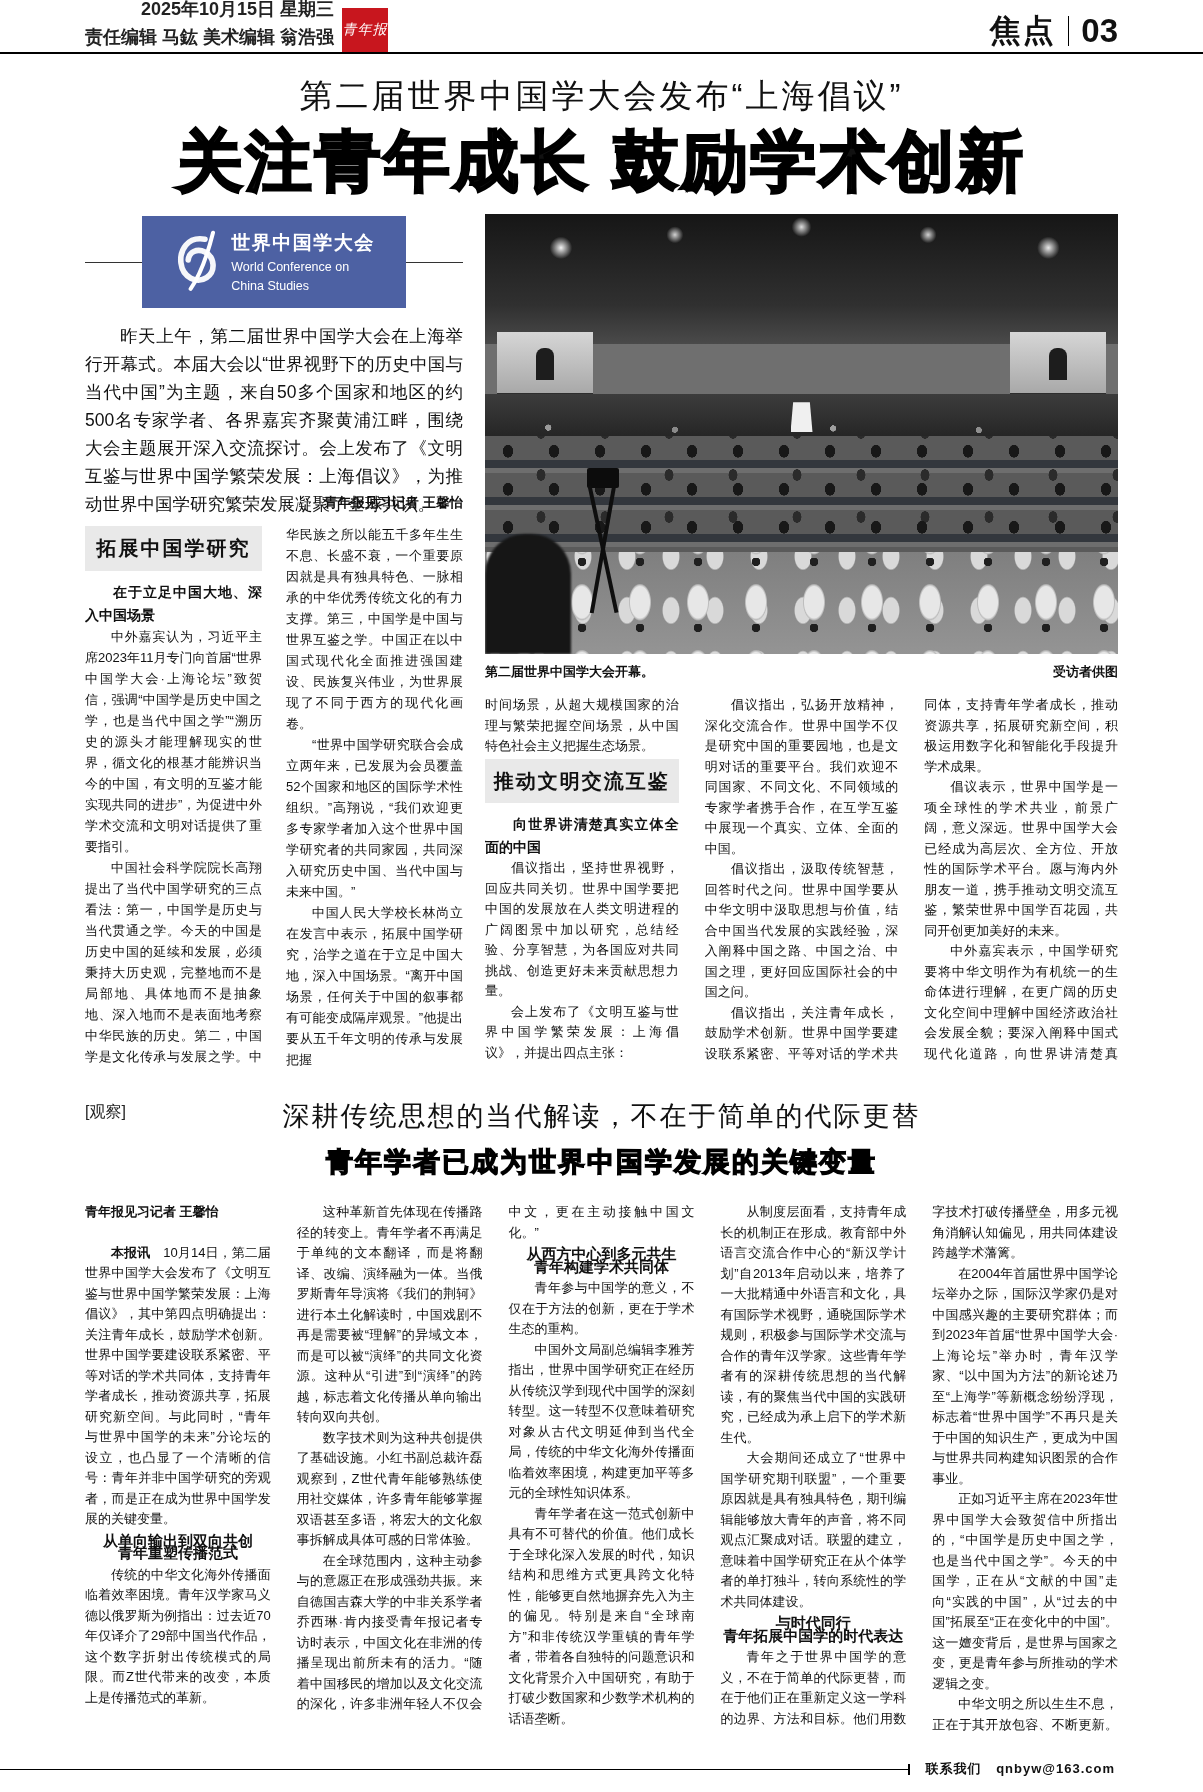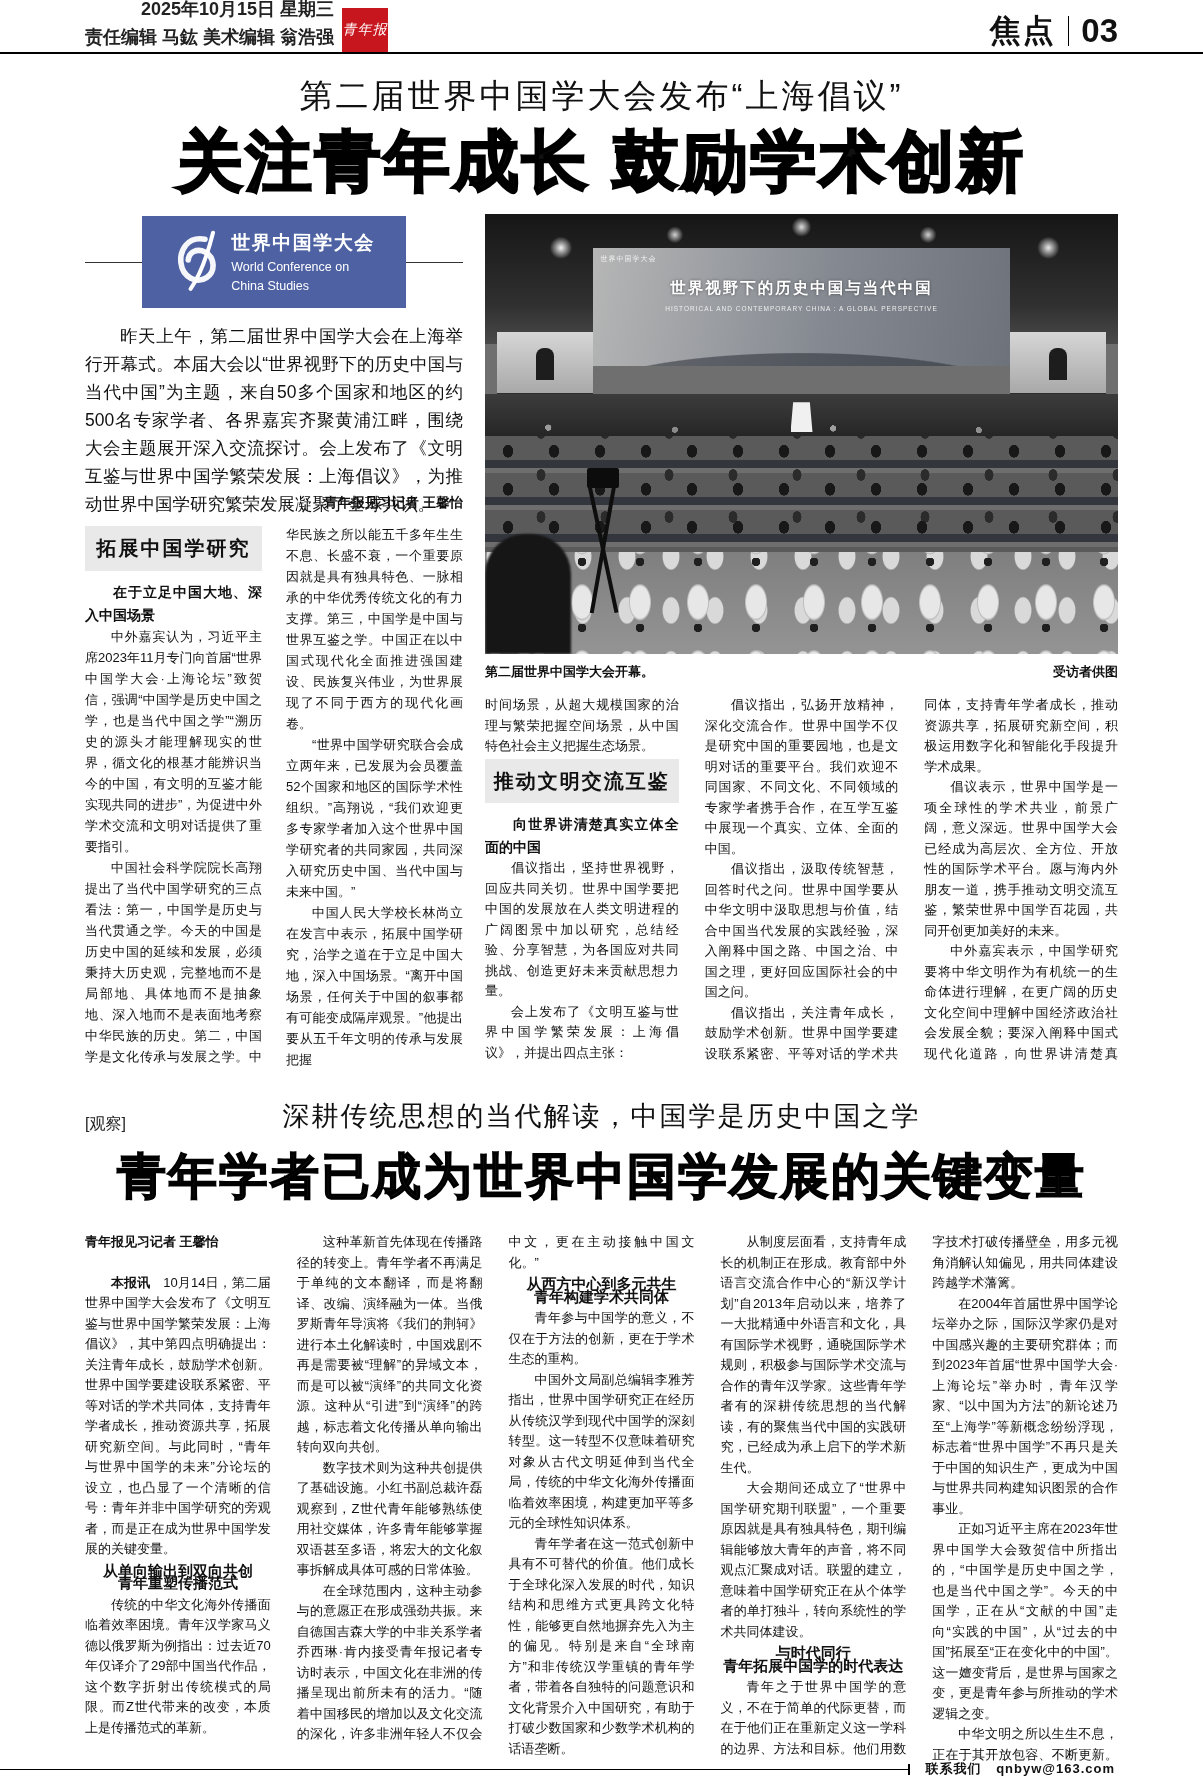--- a/index.html
+++ b/index.html
@@ -99,23 +99,23 @@
   .ph-fig{position:absolute;left:0;bottom:0;width:86px;height:120px;background:#161616;
           border-radius:40px 40px 0 0;filter:blur(1px);}
   .tripod{position:absolute;left:96px;bottom:40px;width:46px;height:130px;}
   .tripod::before{content:"";position:absolute;left:20px;top:0;width:4px;height:130px;background:#0e0e0e;transform:rotate(10deg);}
   .tripod::after{content:"";position:absolute;left:20px;top:0;width:4px;height:130px;background:#0e0e0e;transform:rotate(-12deg);}
   .tripod .cam{position:absolute;left:6px;top:-16px;width:32px;height:20px;background:#0c0c0c;border-radius:2px;}
   .photo-caption{display:flex;justify-content:space-between;font-size:13px;font-weight:bold;margin-top:9px;}
 
   
   .observe{position:relative;margin-top:26px;}
-  .observe-tag{position:absolute;left:0;top:16px;font-size:16px;color:#222;}
+  .observe-tag{position:absolute;left:0;top:4px;font-size:16px;color:#222;}
   .observe-kicker{text-align:center;font-size:27px;font-weight:500;letter-spacing:2px;}
-  .observe-headline{text-align:center;font-size:49px;font-weight:900;letter-spacing:2px;
+  .observe-headline{text-align:center;font-size:27px;font-weight:900;letter-spacing:2px;
                     margin:10px 0 22px;-webkit-text-stroke:1.3px #000;}
   .observe-flow{height:545px;column-count:5;column-gap:26px;column-fill:auto;line-height:20.5px;}
   .flow-byline{font-weight:bold;text-indent:0 !important;margin-bottom:20px !important;}
   .colhead{text-align:center;font-weight:bold;font-size:15px;line-height:1.5;margin:12px 0 10px;
            break-inside:avoid;text-indent:0 !important;}
   .colhead + .colhead{margin-top:-10px;}
 
   
   .footer{position:absolute;left:0;right:0;bottom:14px;display:flex;align-items:center;}
   .footer .line{flex:1;border-top:1.5px solid #000;position:relative;}
@@ -176,25 +176,20 @@
         <p>中外嘉宾认为，习近平主席2023年11月专门向首届“世界中国学大会·上海论坛”致贺信，强调“中国学是历史中国之学，也是当代中国之学”“溯历史的源头才能理解现实的世界，循文化的根基才能辨识当今的中国，有文明的互鉴才能实现共同的进步”，为促进中外学术交流和文明对话提供了重要指引。</p>
         <p>中国社会科学院院长高翔提出了当代中国学研究的三点看法：第一，中国学是历史与当代贯通之学。今天的中国是历史中国的延续和发展，必须秉持大历史观，完整地而不是局部地、具体地而不是抽象地、深入地而不是表面地考察中华民族的历史。第二，中国学是文化传承与发展之学。中华民族之所以能五千多年生生不息、长盛不衰，一个重要原因就是具有独具特色、一脉相承的中华优秀传统文化的有力支撑。第三，中国学是中国与世界互鉴之学。中国正在以中国式现代化全面推进强国建设、民族复兴伟业，为世界展现了不同于西方的现代化画卷。</p>
         <p>“世界中国学研究联合会成立两年来，已发展为会员覆盖52个国家和地区的国际学术性组织。”高翔说，“我们欢迎更多专家学者加入这个世界中国学研究者的共同家园，共同深入研究历史中国、当代中国与未来中国。”</p>
         <p>中国人民大学校长林尚立在发言中表示，拓展中国学研究，治学之道在于立足中国大地，深入中国场景。“离开中国场景，任何关于中国的叙事都有可能变成隔岸观景。”他提出要从五千年文明的传承与发展把握</p>
       </div>
     </div>
 
     <div class="right-block">
       <div class="photo">
         <div class="ph-ceiling"></div>
-        <div class="scr-main">
-          <div class="scr-logo">世界中国学大会</div>
-          <div class="scr-cn">世界视野下的历史中国与当代中国</div>
-          <div class="scr-en">HISTORICAL AND CONTEMPORARY CHINA : A GLOBAL PERSPECTIVE</div>
-        </div>
         <div class="scr-side l">
           <div class="speaker"></div>
           <div class="scr-side-label">第二届世界中国学大会</div>
         </div>
         <div class="scr-side r">
           <div class="speaker"></div>
           <div class="scr-side-label">第二届世界中国学大会</div>
         </div>
         <div class="ph-stage">
           <div class="podium"></div>
@@ -221,21 +216,21 @@
         <p>倡议指出，汲取传统智慧，回答时代之问。世界中国学要从中华文明中汲取思想与价值，结合中国当代发展的实践经验，深入阐释中国之路、中国之治、中国之理，更好回应国际社会的中国之问。</p>
         <p>倡议指出，关注青年成长，鼓励学术创新。世界中国学要建设联系紧密、平等对话的学术共同体，支持青年学者成长，推动资源共享，拓展研究新空间，积极运用数字化和智能化手段提升学术成果。</p>
         <p>倡议表示，世界中国学是一项全球性的学术共业，前景广阔，意义深远。世界中国学大会已经成为高层次、全方位、开放性的国际学术平台。愿与海内外朋友一道，携手推动文明交流互鉴，繁荣世界中国学百花园，共同开创更加美好的未来。</p>
         <p>中外嘉宾表示，中国学研究要将中华文明作为有机统一的生命体进行理解，在更广阔的历史文化空间中理解中国经济政治社会发展全貌；要深入阐释中国式现代化道路，向世界讲清楚真实、立体、全面的中国；要践行全球文明倡议，做疏通中外文明的使者，为推动文明交流互鉴发挥更大作用。</p>
       </div>
     </div>
   </div>
 
   <div class="observe">
     <div class="observe-tag">[观察]</div>
-    <div class="observe-kicker">深耕传统思想的当代解读，中国学是历史中国之学</div>
+    <div class="observe-kicker">深耕传统思想的当代解读，不在于简单的代际更替</div>
     <div class="observe-headline">青年学者已成为世界中国学发展的关键变量</div>
 
     <div class="flow observe-flow">
       <p class="flow-byline">青年报见习记者 王馨怡</p>
       <p><b>本报讯　</b><span>10月14日，第二届世界中国学大会发布了《文明互鉴与世界中国学繁荣发展：上海倡议》，其中第四点明确提出：关注青年成长，鼓励学术创新。世界中国学要建设联系紧密、平等对话的学术共同体，支持青年学者成长，推动资源共享，拓展研究新空间。与此同时，“青年与世界中国学的未来”分论坛的设立，也凸显了一个清晰的信号：青年并非中国学研究的旁观者，而是正在成为世界中国学发展的关键变量。</span></p>
       <p class="colhead">从单向输出到双向共创</p>
       <p class="colhead">青年重塑传播范式</p>
       <p>传统的中华文化海外传播面临着效率困境。青年汉学家马义德以俄罗斯为例指出：过去近70年仅译介了29部中国当代作品，这个数字折射出传统模式的局限。而Z世代带来的改变，本质上是传播范式的革新。</p>
       <p>这种革新首先体现在传播路径的转变上。青年学者不再满足于单纯的文本翻译，而是将翻译、改编、演绎融为一体。当俄罗斯青年导演将《我们的荆轲》进行本土化解读时，中国戏剧不再是需要被“理解”的异域文本，而是可以被“演绎”的共同文化资源。这种从“引进”到“演绎”的跨越，标志着文化传播从单向输出转向双向共创。</p>
       <p>数字技术则为这种共创提供了基础设施。小红书副总裁许磊观察到，Z世代青年能够熟练使用社交媒体，许多青年能够掌握双语甚至多语，将宏大的文化叙事拆解成具体可感的日常体验。</p>

